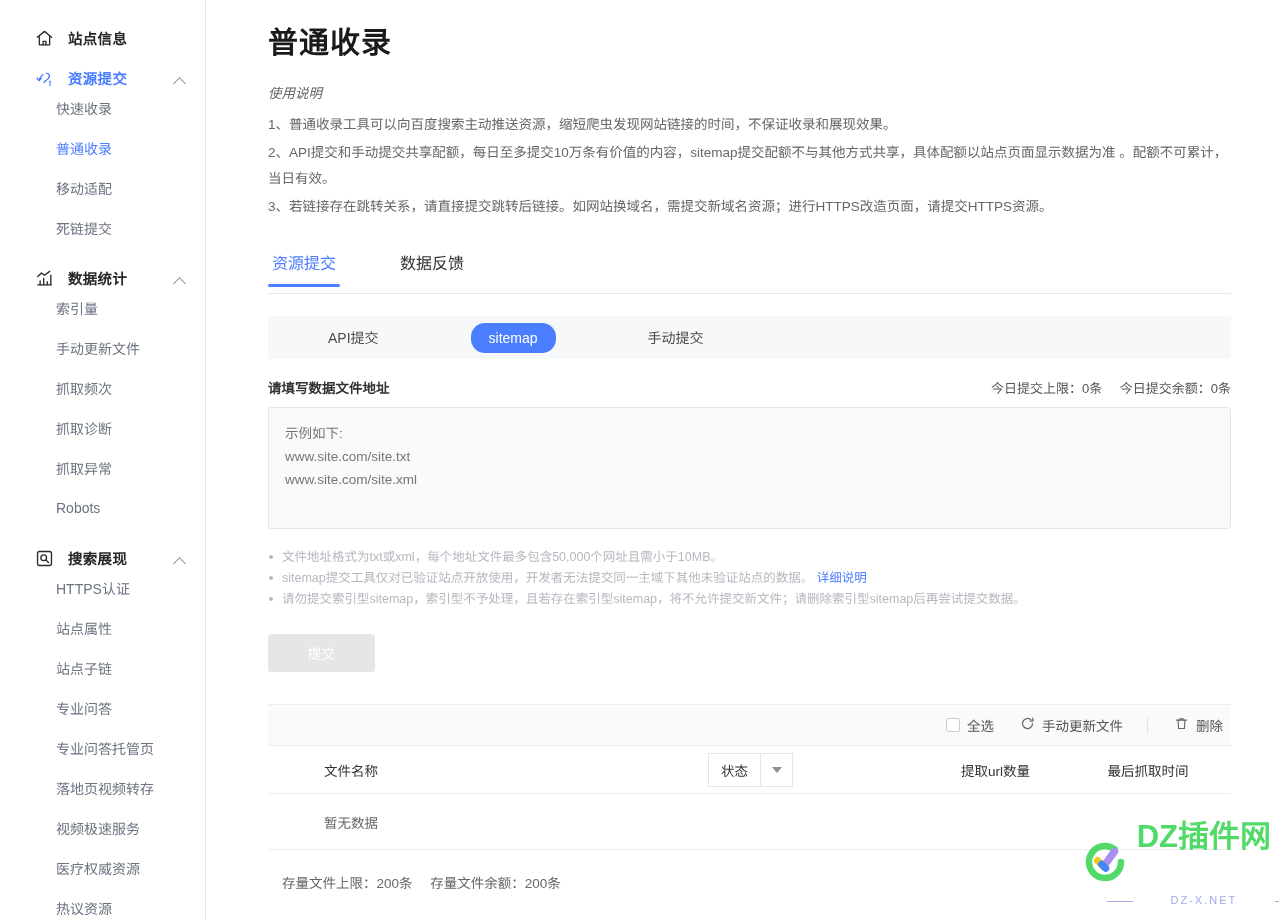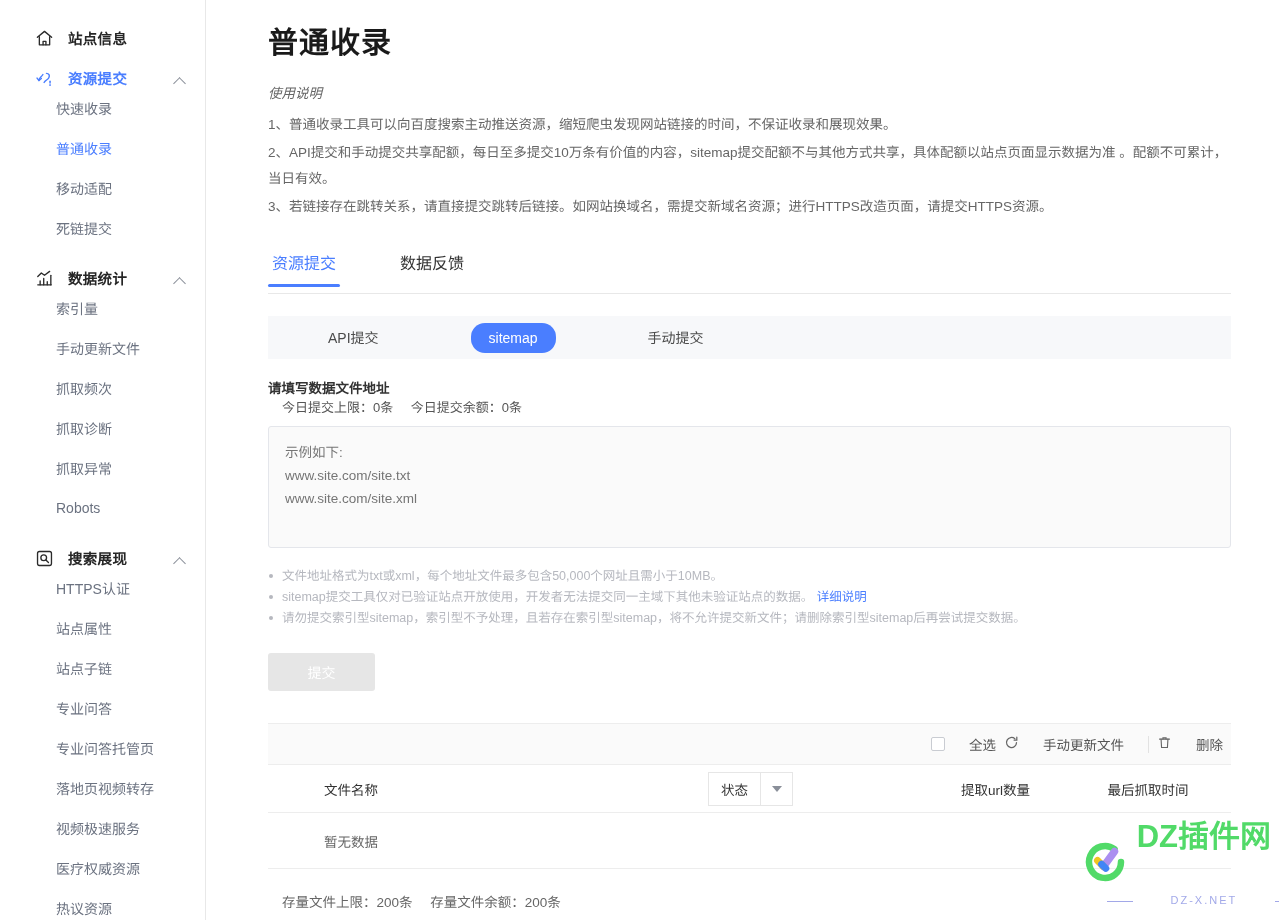--- a/index.html
+++ b/index.html
@@ -146,24 +146,23 @@
   }
   .method.selected {
     background: #4a7eff;
     color: #ffffff;
     padding: 6px 18px;
   }
 
   
   .form-row {
     display: flex;
-    align-items: flex-start;
+    align-items: center;
     justify-content: space-between;
     margin-top: 18px;
-    flex-direction: column;
   }
   .form-label {
     font-size: 13.5px;
     color: #333;
     font-weight: bold;
   }
   .quota {
     font-size: 13px;
     color: #555;
   }
@@ -232,22 +231,22 @@
   }
   .cb {
     width: 14px; height: 14px;
     border: 1px solid #c9ccd2;
     border-radius: 2px;
     background: #fff;
     display: inline-block;
     cursor: pointer;
   }
   .tb-item {
-    display: flex; align-items: center; gap: 24px;
-    margin-left: 8px; cursor: pointer;
+    display: flex; align-items: center; gap: 7px;
+    margin-left: 26px; cursor: pointer;
   }
   .tb-sep {
     width: 1px; height: 17px;
     background: #e2e2e2;
     margin-left: 24px;
   }
   .ico-refresh, .ico-trash { color: #666; display:inline-block; }
   .tbl-head {
     display: flex;
     align-items: center;

